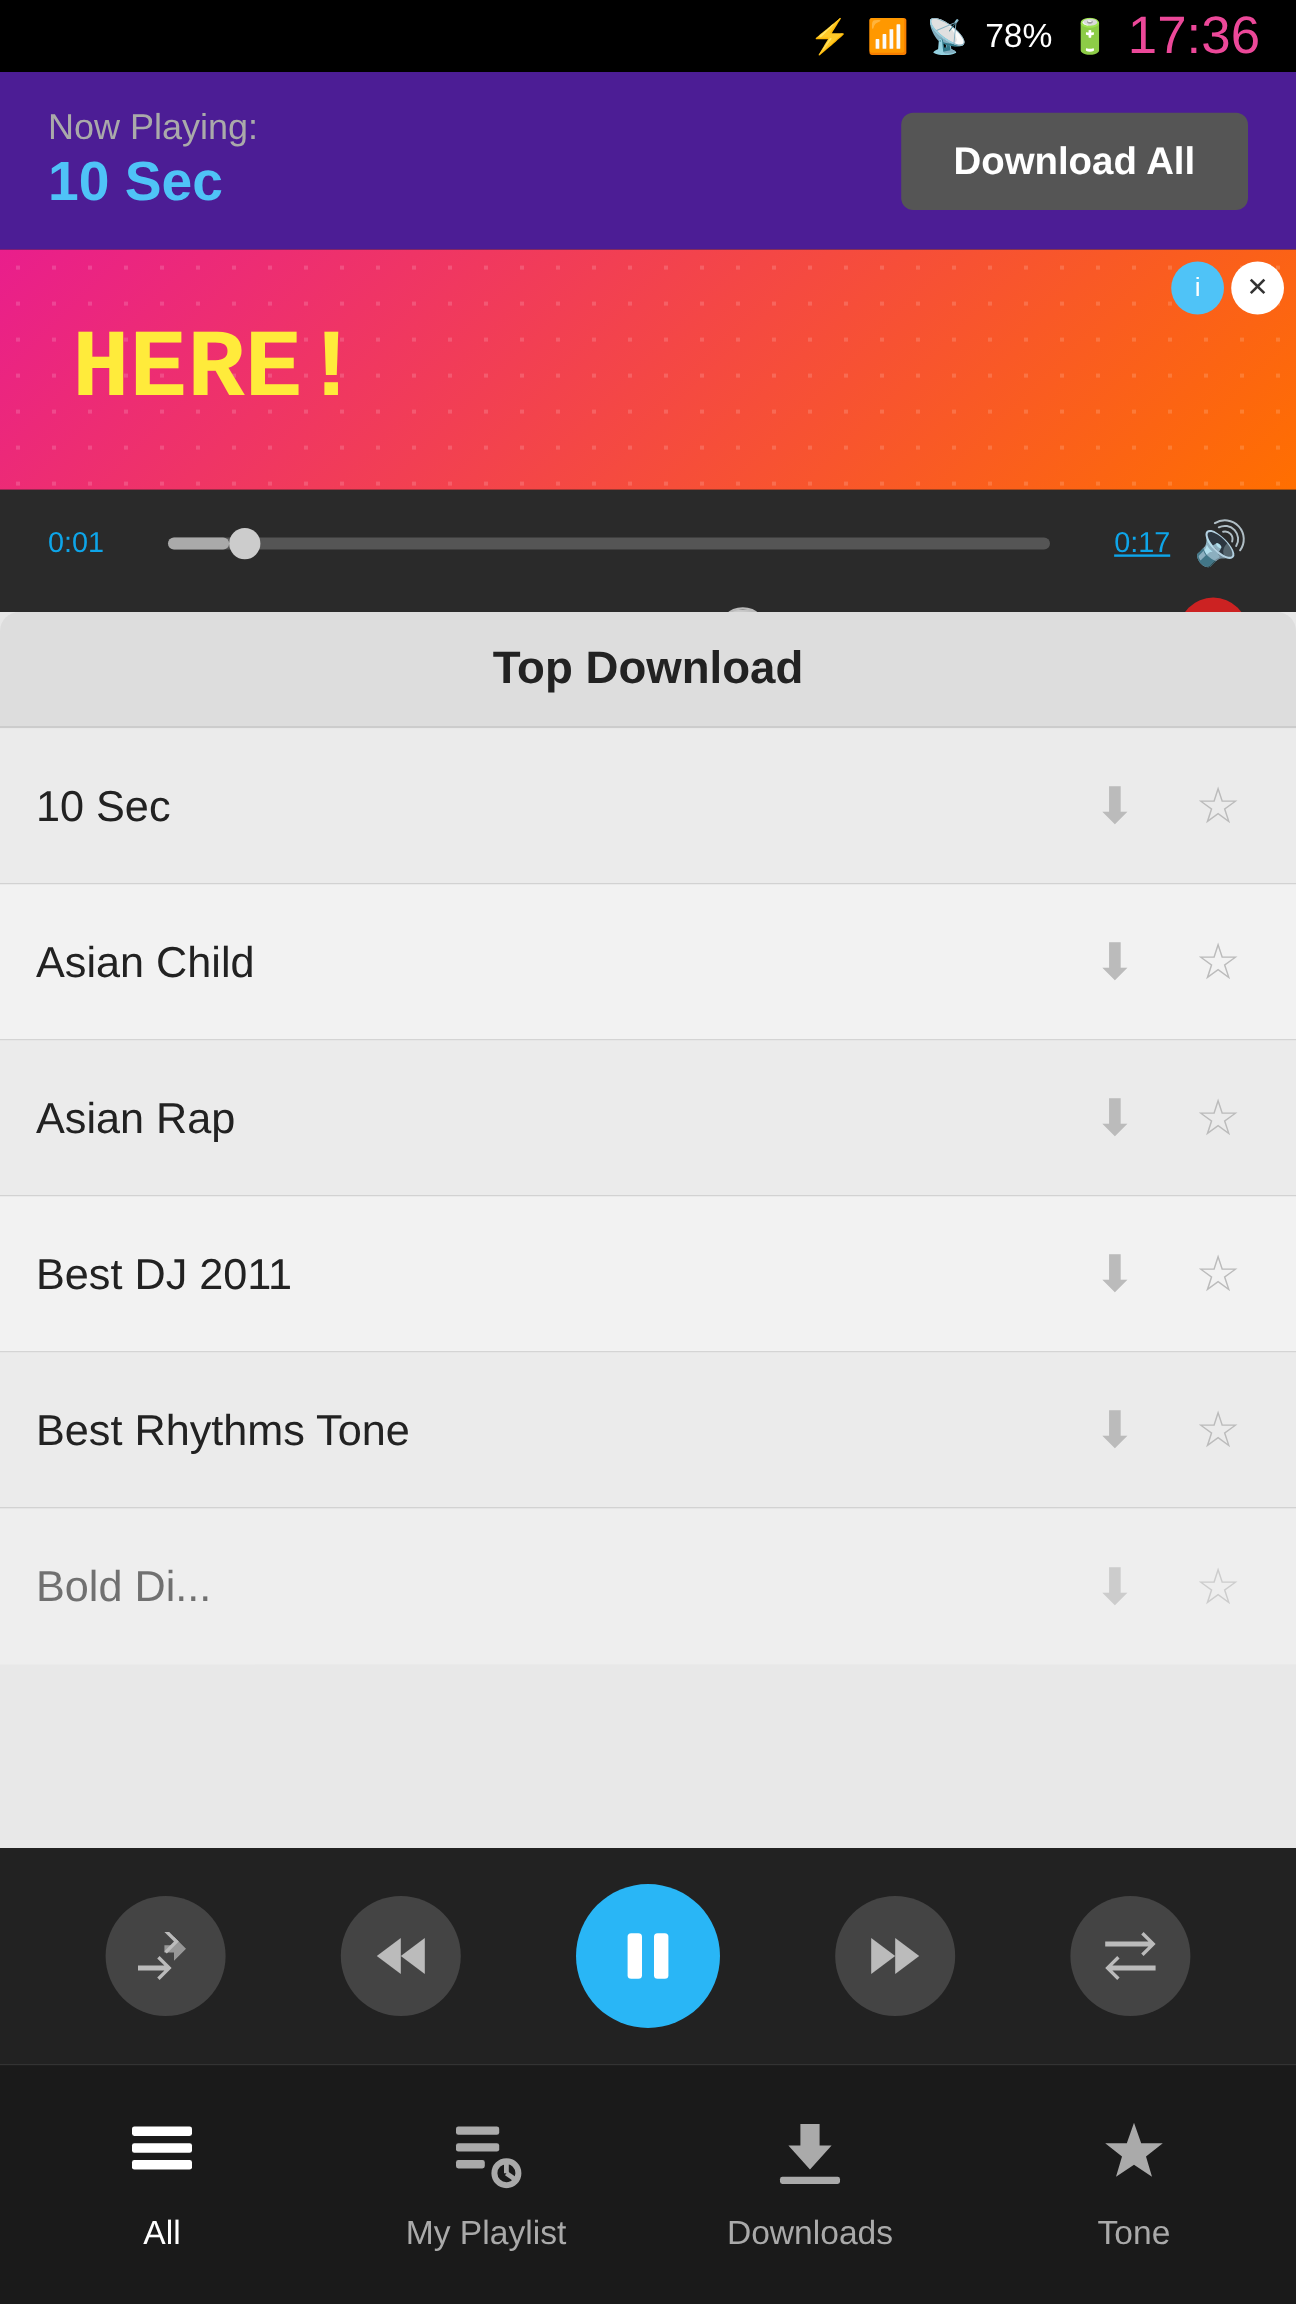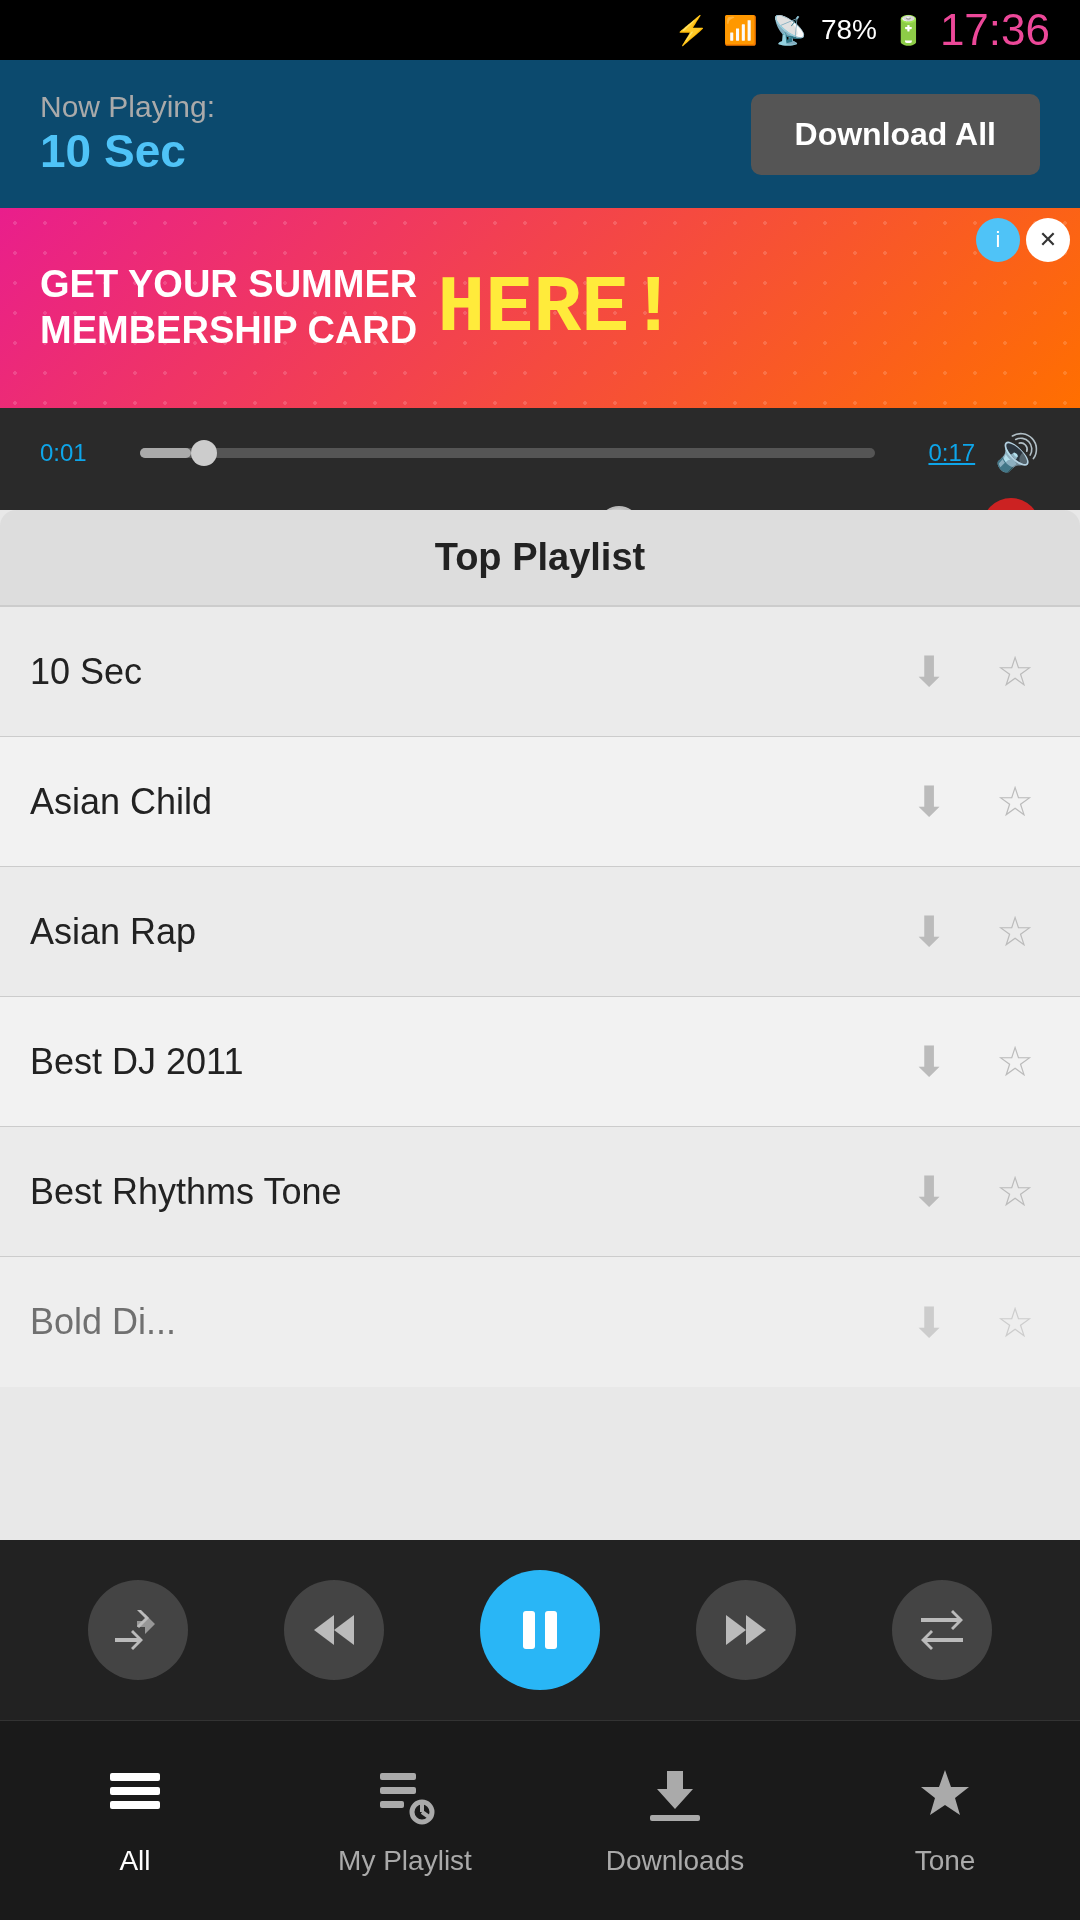--- a/index.html
+++ b/index.html
@@ -44,21 +44,21 @@
     }
 
     .status-battery {
       color: #fff;
       font-size: 28px;
     }
 
     
     .header {
       width: 100%;
-      background: #0c4a6e;
+      background: #4c1d95;
       padding: 30px 40px;
       display: flex;
       align-items: center;
       justify-content: space-between;
     }
 
     .now-playing-label {
       color: #aaa;
       font-size: 30px;
     }
@@ -400,26 +400,20 @@
 <div class="header">
   <div>
     <div class="now-playing-label">Now Playing:</div>
     <div class="now-playing-title">10 Sec</div>
   </div>
   <button class="download-all-btn">Download All</button>
 </div>
 
 <div class="ad-banner">
   <div class="ad-dots"></div>
-  <div style="z-index:1;">
-    <div class="ad-text-get">
-      <span>GET YOUR SUMMER</span><br>
-      <span>MEMBERSHIP CARD</span>
-    </div>
-  </div>
   <div class="ad-text-here" style="z-index:1;margin-left:20px;">HERE!</div>
   <div class="ad-info-btn">i</div>
   <div class="ad-close-btn">✕</div>
 </div>
 
 <div class="player-section">
   <div class="progress-row">
     <span class="time-label">0:01</span>
     <div class="progress-bar-container">
       <div class="progress-bar-fill"></div>
@@ -434,21 +428,21 @@
     <div class="volume-bar-container">
       <div class="volume-bar-fill"></div>
       <div class="volume-thumb"></div>
     </div>
     <div class="volume-mute-btn">✕</div>
   </div>
 </div>
 
 <div class="ringtones-list-wrapper">
   <div class="ringtones-inner">
-    <div class="ringtones-header">Top Playlist</div>
+    <div class="ringtones-header">Top Download</div>
 
     <div class="ringtone-item">
       <span class="ringtone-name">10 Sec</span>
       <div class="ringtone-actions">
         <div class="action-icon">⬇</div>
         <div class="action-icon">☆</div>
       </div>
     </div>
 
     <div class="ringtone-item">

